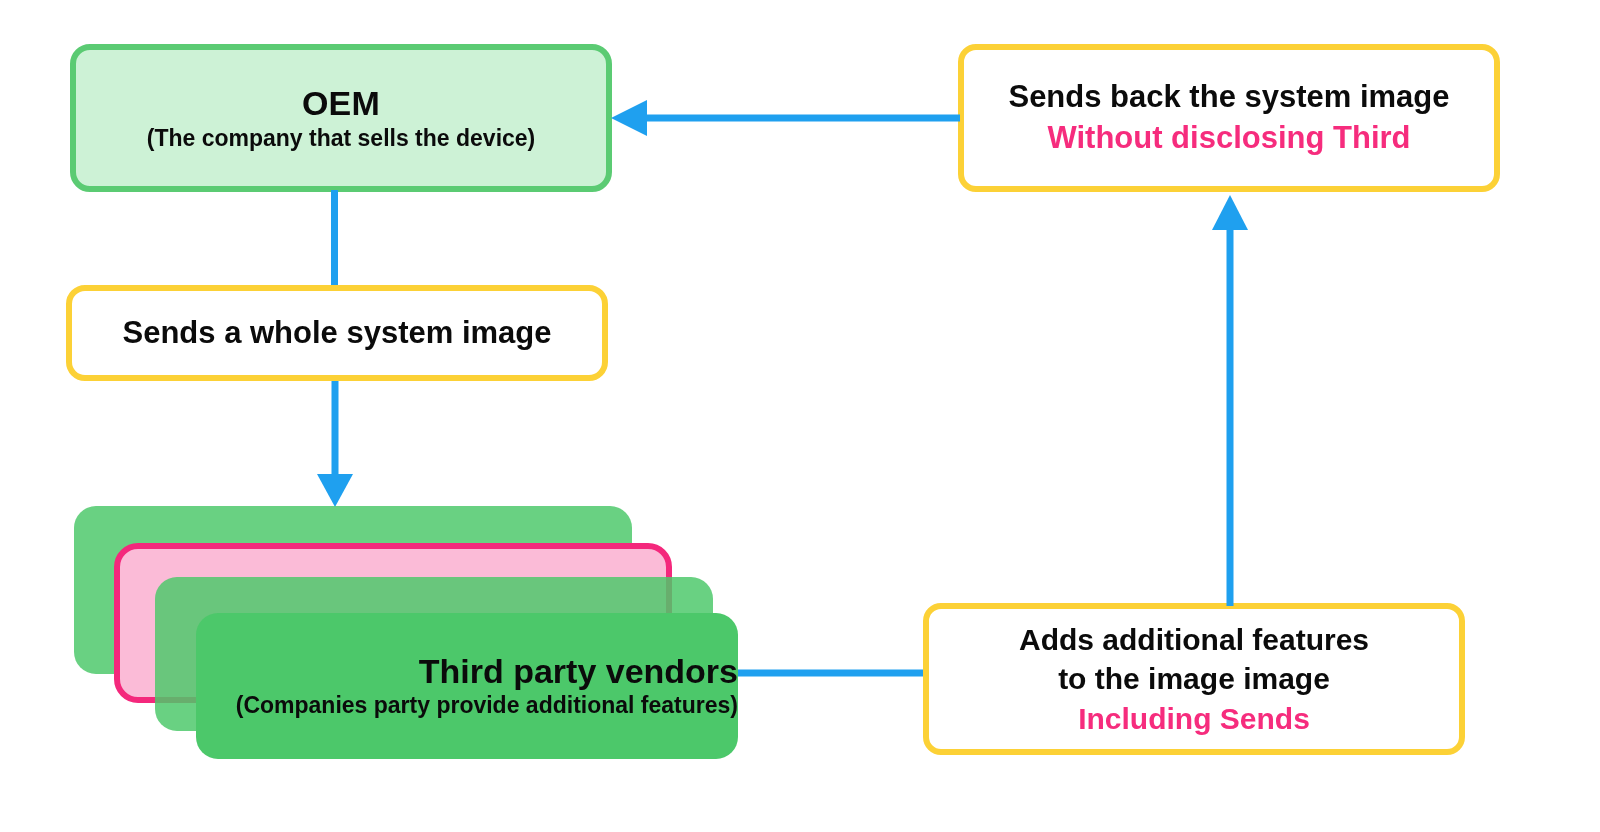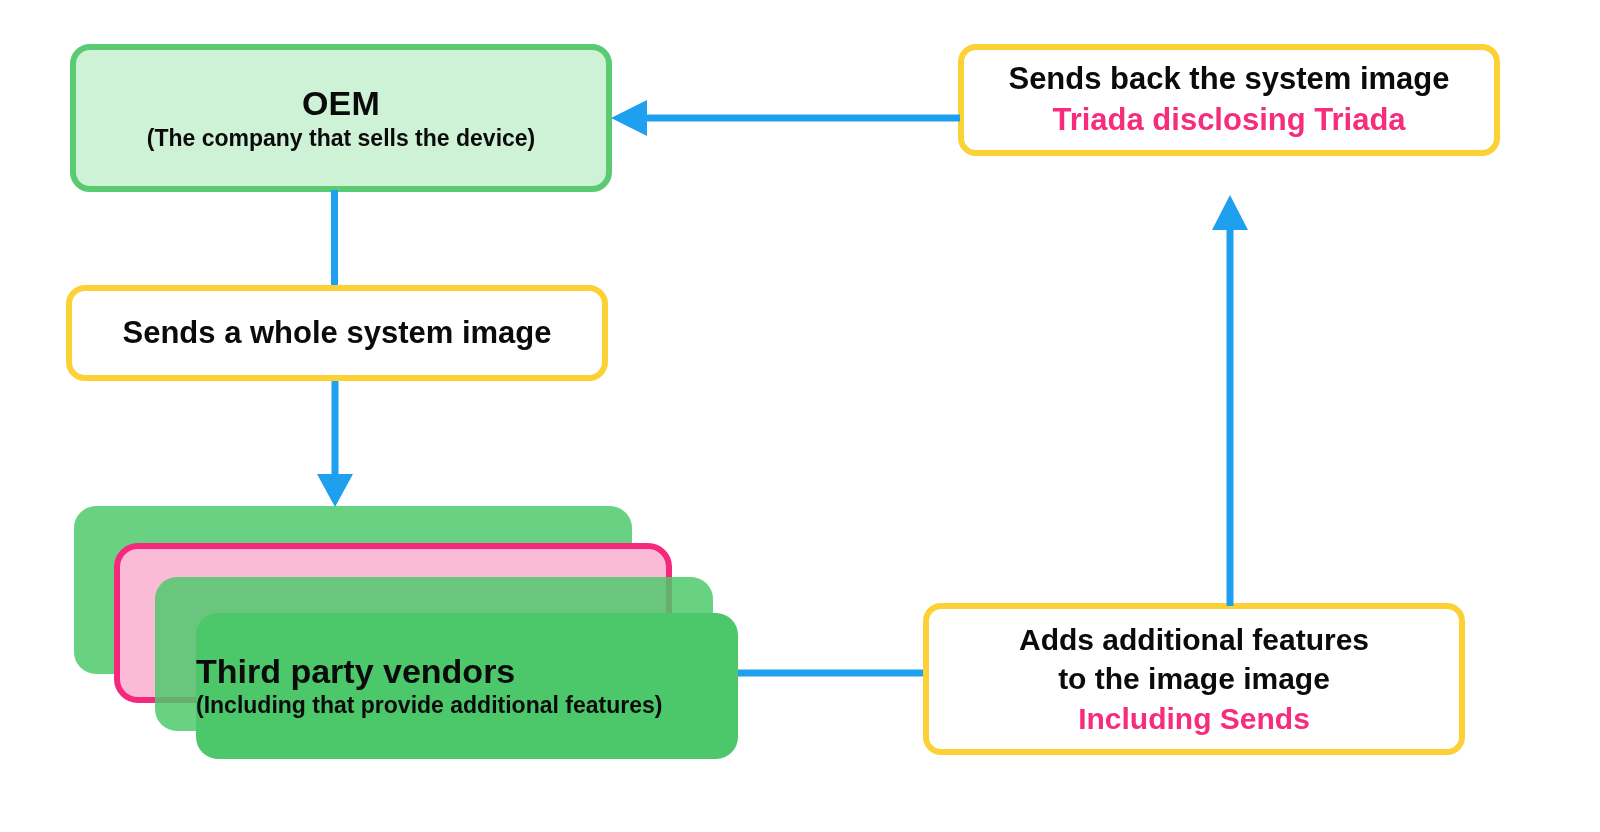--- a/index.html
+++ b/index.html
@@ -68,21 +68,21 @@
     left: 66px;
     top: 285px;
     width: 542px;
     height: 96px;
     border-radius: 19px;
   }
   .node-sendback {
     left: 958px;
     top: 44px;
     width: 542px;
-    height: 112px;
+    height: 148px;
   }
   .node-adds {
     left: 896px;
     top: 603px;
     width: 542px;
     height: 152px;
     margin-left: 27px;
   }
 
   .ln {
@@ -114,21 +114,21 @@
     border-radius: 24px;
   }
   .layer-1 { left: 74px;  top: 506px; width: 558px; height: 168px; }
   .layer-2 { left: 114px; top: 543px; width: 558px; height: 160px; }
   .layer-3 { left: 155px; top: 577px; width: 558px; height: 154px; }
   .layer-4 {
     left: 196px; top: 613px; width: 542px; height: 146px;
     background: #4CC86A;
     display: flex;
     flex-direction: column;
-    align-items: flex-start;
+    align-items: flex-end;
     justify-content: center;
     text-align: center;
   }
   .tpv-title {
     font-size: 34px;
     font-weight: 700;
     color: #0b0b0b;
     line-height: 1.1;
   }
   .tpv-sub {
@@ -170,21 +170,21 @@
       <rect x="14.5" y="0" width="7" height="96" fill="#1FA0EF"></rect>
       <polygon points="0,93 36,93 18,126" fill="#1FA0EF"></polygon>
     </svg>
   </div>
 
   <div class="stack-layer layer-green layer-1"></div>
   <div class="stack-layer layer-pink layer-2"></div>
   <div class="stack-layer layer-green layer-3"></div>
   <div class="stack-layer layer-4">
     <div class="tpv-title">Third party vendors</div>
-    <div class="tpv-sub">(Including that provide additional features)</div>
+    <div class="tpv-sub">(Companies party provide additional features)</div>
   </div>
 
   <div class="conn" style="left:738px; top:655px;">
     <svg width="220" height="40" viewBox="0 0 220 40">
       <rect x="0" y="14.5" width="188" height="7" fill="#1FA0EF"></rect>
       <polygon points="185,0 185,36 218,18" fill="#1FA0EF"></polygon>
     </svg>
   </div>
 
   <div class="node node-yellow node-adds">
@@ -195,21 +195,21 @@
 
   <div class="conn" style="left:1212px; top:192px;">
     <svg width="40" height="414" viewBox="0 0 40 414">
       <rect x="14.5" y="35" width="7" height="379" fill="#1FA0EF"></rect>
       <polygon points="0,38 36,38 18,3" fill="#1FA0EF"></polygon>
     </svg>
   </div>
 
   <div class="node node-yellow node-sendback">
     <div class="ln">Sends back the system image</div>
-    <div class="ln ln-pink">Triada disclosing Triada</div>
+    <div class="ln ln-pink">Without disclosing Third</div>
   </div>
 
   <div class="conn" style="left:608px; top:100px;">
     <svg width="352" height="40" viewBox="0 0 352 40">
       <rect x="36" y="14.5" width="316" height="7" fill="#1FA0EF"></rect>
       <polygon points="39,0 39,36 3,18" fill="#1FA0EF"></polygon>
     </svg>
   </div>
 
 </div>

